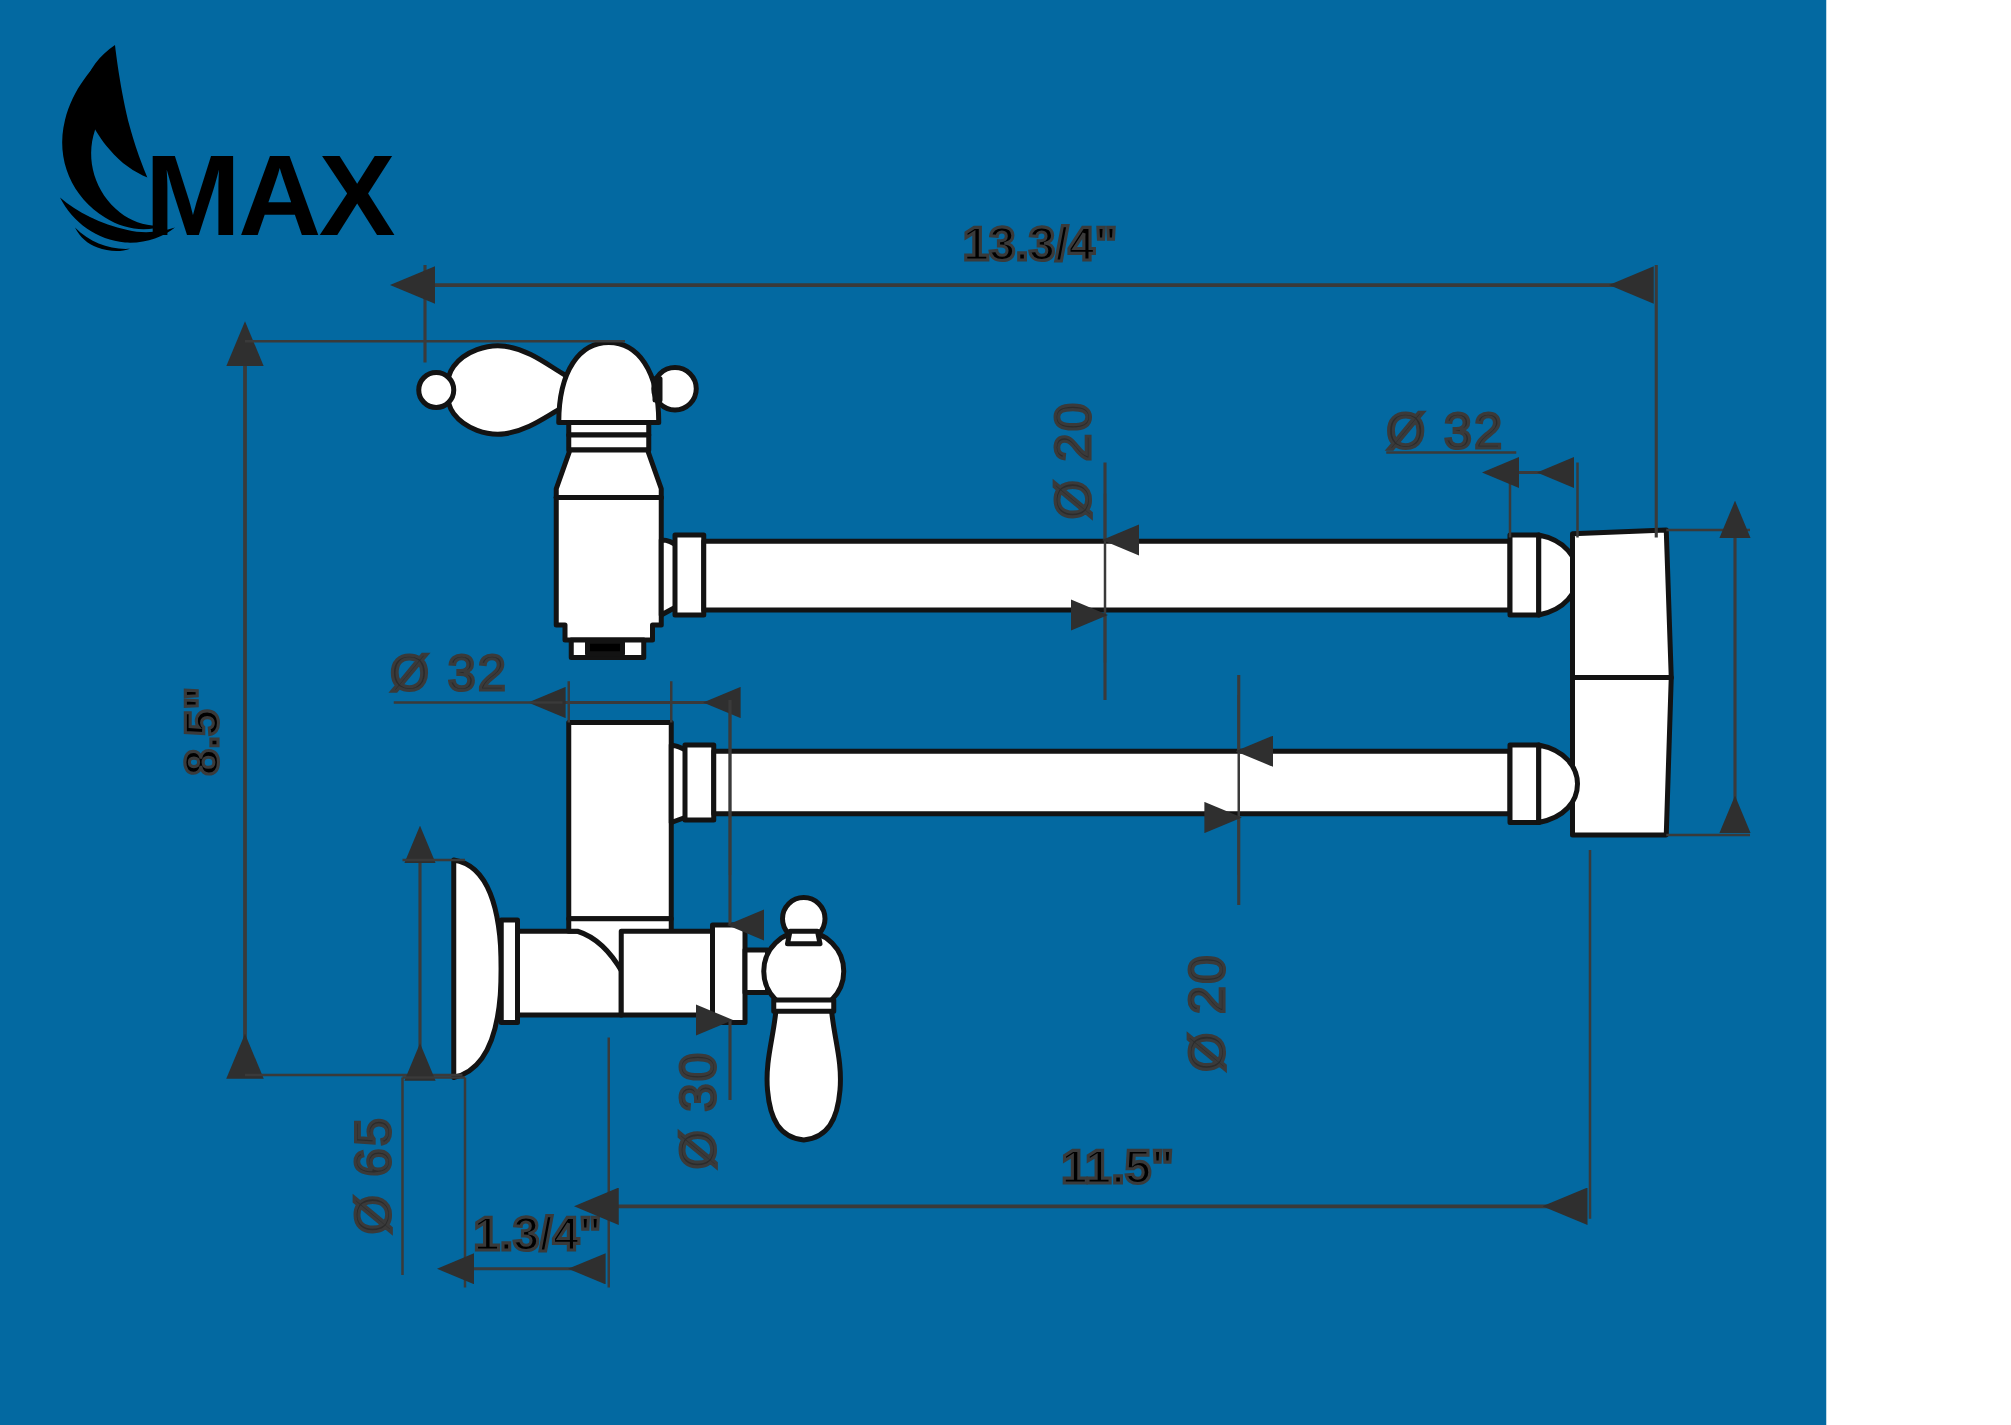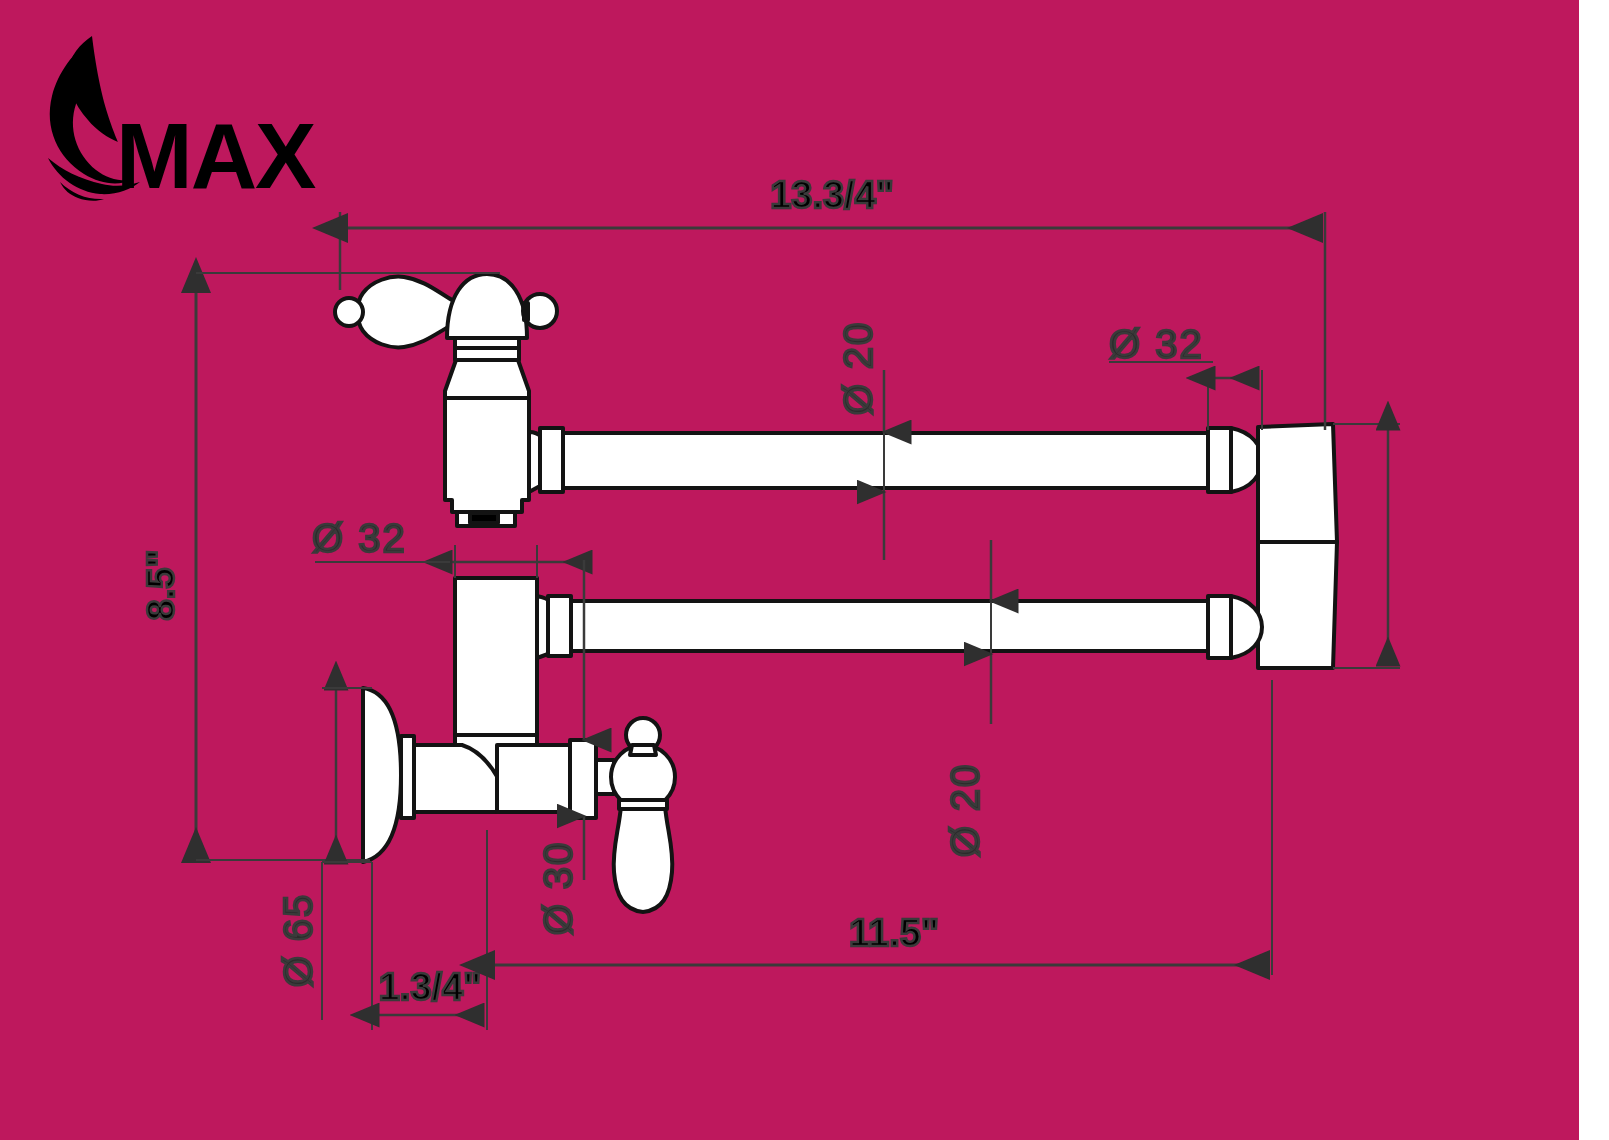--- a/index.html
+++ b/index.html
@@ -2,23 +2,23 @@
 <html><head>
 <meta charset="utf-8">
 <style>
   html, body {
     margin: 0;
     padding: 0;
     background: #ffffff;
   }
   #page {
     position: relative;
-    width: 1579px;
+    width: 1461px;
     height: 1140px;
-    background: #be185d;
+    background: #0369a1;
     overflow: hidden;
     font-family: "Liberation Sans", sans-serif;
   }
   #drawing {
     position: absolute;
     left: 0;
     top: 0;
     width: 1609px;
     height: 1140px;
   }

